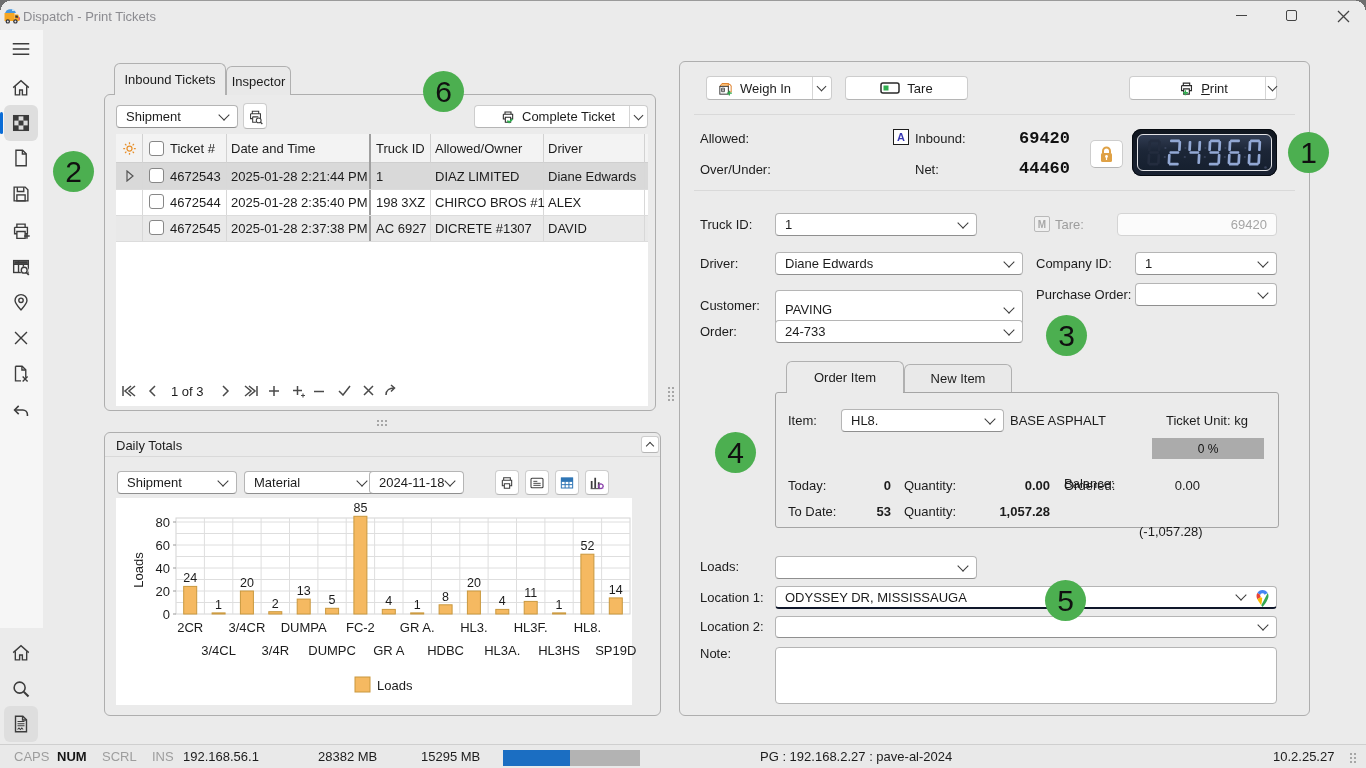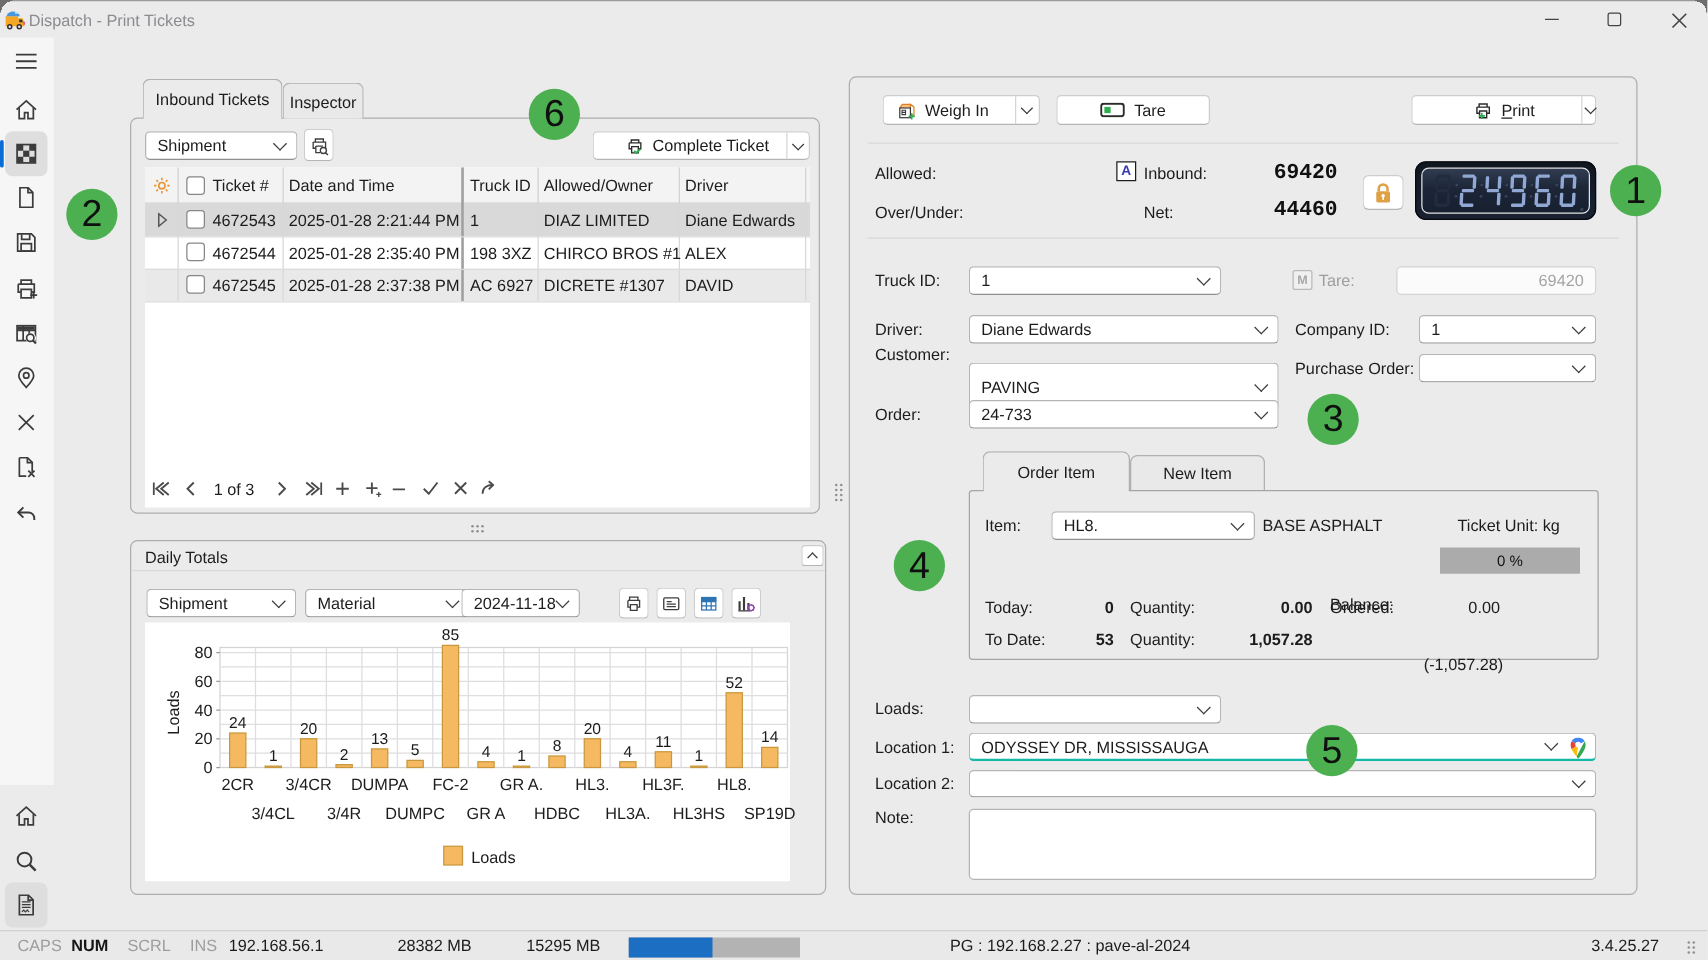--- a/index.html
+++ b/index.html
@@ -481,21 +481,21 @@
   </svg>
 <div class="lbl" style="left:700px;top:217px">Truck ID:</div>
 <div class="combo" style="left:775px;top:213px;width:202px;height:23px">1<span class="cv"></span></div>
 <div class="a" style="left:1034px;top:216px;width:16px;height:16px;background:#f0f0f0;border:1px solid #b9b9b9;display:flex;align-items:center;justify-content:center;font-size:10px;font-weight:bold;color:#a8a8a8;border-radius:2px">M</div>
 <div class="lbl gray" style="left:1055px;top:217px">Tare:</div>
 <div class="a" style="left:1117px;top:213px;width:160px;height:23px;background:#fbfbfb;border:1px solid #d4d4d4;border-radius:4px;font-size:13px;color:#a5a5a5;display:flex;align-items:center;justify-content:flex-end;padding:0 9px">69420</div>
 <div class="lbl" style="left:700px;top:256px">Driver:</div>
 <div class="combo" style="left:775px;top:252px;width:248px;height:23px">Diane Edwards<span class="cv"></span></div>
 <div class="lbl" style="left:1036px;top:256px">Company ID:</div>
 <div class="combo" style="left:1135px;top:252px;width:142px;height:23px">1<span class="cv"></span></div>
-<div class="lbl" style="left:700px;top:276px">Customer:</div>
+<div class="lbl" style="left:700px;top:298px">Customer:</div>
 <div class="combo" style="left:775px;top:290px;width:248px;height:39px">PAVING<span class="cv"></span></div>
 <div class="lbl" style="left:1036px;top:287px">Purchase Order:</div>
 <div class="combo" style="left:1135px;top:283px;width:142px;height:23px">
     <span class="cv"></span>
   </div>
 <div class="lbl" style="left:700px;top:324px">Order:</div>
 <div class="combo" style="left:775px;top:320px;width:248px;height:23px">24-733<span class="cv"></span></div>
 <div class="tab seltab" style="left:786px;top:361px;width:118px;height:31px">Order Item</div>
 <div class="tab unseltab" style="left:904px;top:364px;width:108px;height:28px">New Item</div>
 <div class="a" style="left:775px;top:392px;width:504px;height:136px;border:1px solid #a5a5a5;border-radius:3px"></div>
@@ -515,21 +515,21 @@
 <div class="lbl bold" style="left:836px;top:504px;width:55px;text-align:right">53</div>
 <div class="lbl" style="left:904px;top:504px">Quantity:</div>
 <div class="lbl bold" style="left:970px;top:504px;width:80px;text-align:right">1,057.28</div>
 <div class="lbl" style="left:1064px;top:476px">Balance:</div>
 <div class="lbl" style="left:1139px;top:524px">(-1,057.28)</div>
 <div class="lbl" style="left:700px;top:559px">Loads:</div>
 <div class="combo" style="left:775px;top:556px;width:202px;height:23px">
     <span class="cv"></span>
   </div>
 <div class="lbl" style="left:700px;top:590px">Location 1:</div>
-<div class="combo" style="left:775px;top:586px;width:502px;height:23px;border-bottom:2px solid #14b8a6">ODYSSEY DR, MISSISSAUGA
+<div class="combo" style="left:775px;top:586px;width:502px;height:23px;border-bottom:2px solid #0f172a">ODYSSEY DR, MISSISSAUGA
 <span class="cv" style="right:31px"></span>
 <svg style="position:absolute;right:7px;top:3px" width="13" height="17" viewBox="0 0 24 34">
 <path d="M12 0a12 12 0 0110.4 6L12 12 1.6 6A12 12 0 0112 0z" fill="#4285f4"></path>
 <path d="M1.6 6A12 12 0 000 12c0 2 .6 4.3 1.7 6.6L12 12z" fill="#ea4335"></path>
 <path d="M1.7 18.6C4 23.4 7.5 27.8 9.6 30.4L12 12z" fill="#fbbc04"></path>
 <path d="M22.4 6A12 12 0 0124 12c0 9-12 22-12 22-.8-1-1.6-2-2.4-3.6L22.4 6z" fill="#34a853"></path>
 <circle cx="12" cy="11.2" r="4.6" fill="#fff"></circle>
     </svg></div>
 <div class="lbl" style="left:700px;top:619px">Location 2:</div>
 <div class="combo" style="left:775px;top:616px;width:502px;height:22px">
@@ -541,18 +541,18 @@
 <div class="lbl gray" style="left:14px;top:749px">CAPS</div>
 <div class="lbl" style="left:57px;top:749px;color:#161616;font-weight:bold">NUM</div>
 <div class="lbl gray" style="left:102px;top:749px">SCRL</div>
 <div class="lbl gray" style="left:152px;top:749px">INS</div>
 <div class="lbl" style="left:183px;top:749px">192.168.56.1</div>
 <div class="lbl" style="left:318px;top:749px">28382 MB</div>
 <div class="lbl" style="left:421px;top:749px">15295 MB</div>
 <div class="a" style="left:503px;top:750px;width:137px;height:16px;background:#b3b3b3"></div>
 <div class="a" style="left:503px;top:750px;width:67px;height:16px;background:#1b6ec2"></div>
 <div class="lbl" style="left:760px;top:749px">PG : 192.168.2.27 : pave-al-2024</div>
-<div class="lbl" style="left:1273px;top:749px">3.4.25.27</div>
+<div class="lbl" style="left:1273px;top:749px">10.2.25.27</div>
 <div class="a" style="left:1350px;top:753px;width:2px;height:2px;background:#8f8f8f;border-radius:1px"></div>
 <div class="a" style="left:1350px;top:757px;width:2px;height:2px;background:#8f8f8f;border-radius:1px"></div>
 <div class="a" style="left:1350px;top:761px;width:2px;height:2px;background:#8f8f8f;border-radius:1px"></div>
 <div class="a" style="left:1354px;top:753px;width:2px;height:2px;background:#8f8f8f;border-radius:1px"></div>
 <div class="a" style="left:1354px;top:757px;width:2px;height:2px;background:#8f8f8f;border-radius:1px"></div>
 <div class="a" style="left:1354px;top:761px;width:2px;height:2px;background:#8f8f8f;border-radius:1px"></div>
 </body></html>

